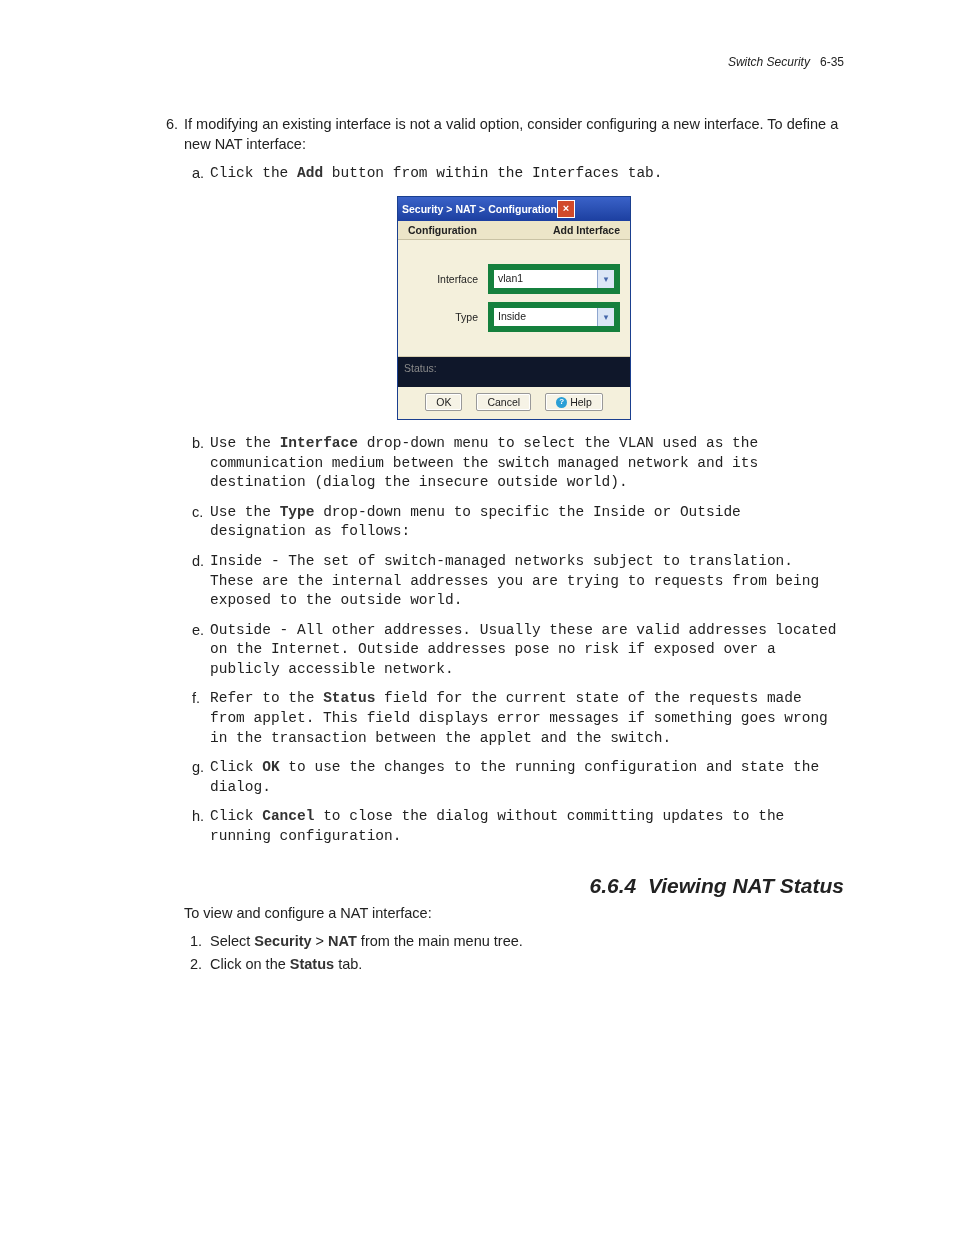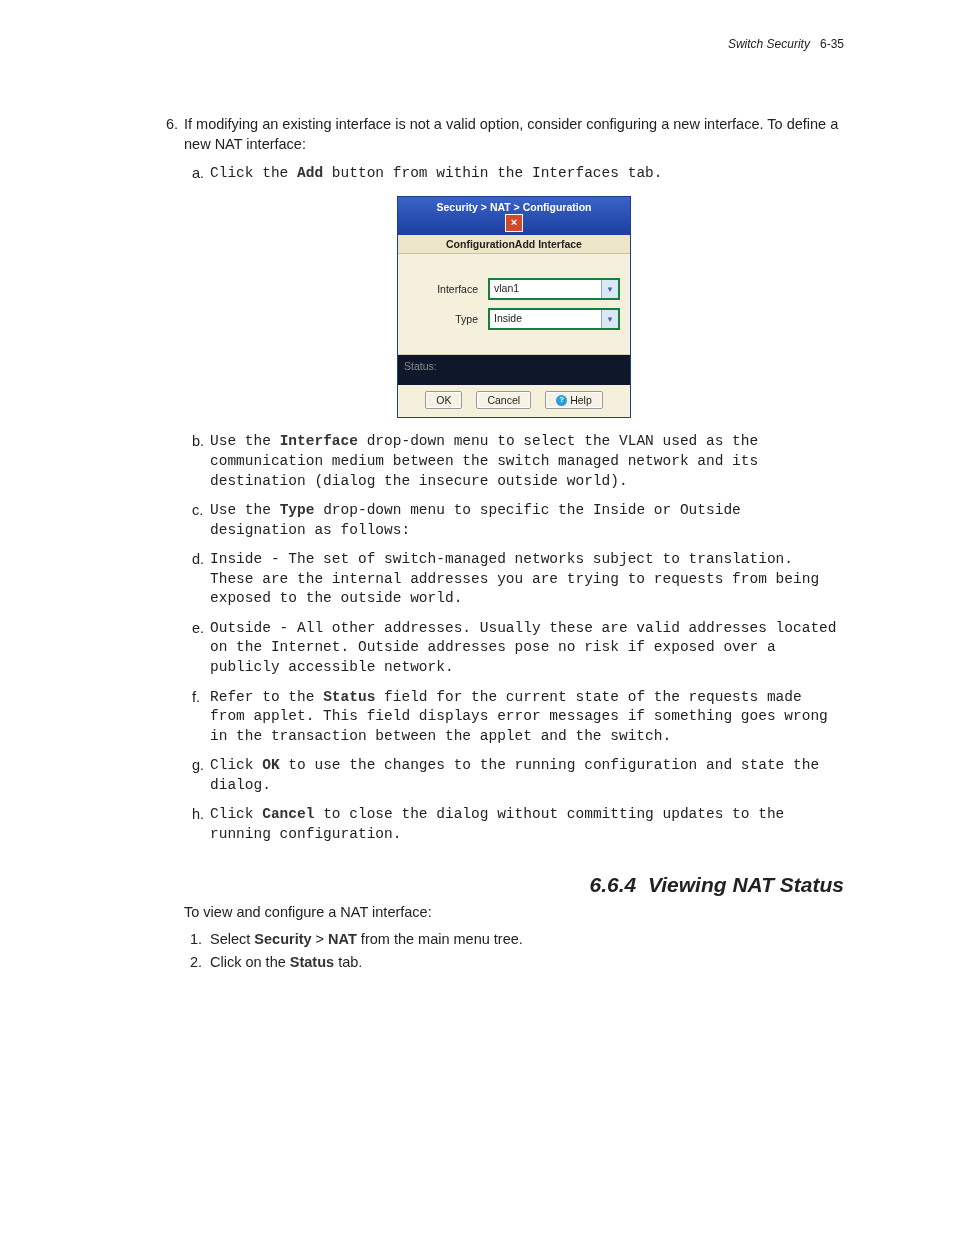--- a/index.html
+++ b/index.html
@@ -6,21 +6,21 @@
   .page{
     width:954px;
     min-height:1235px;
     margin:0 auto;
     position:relative;
     font-family:Arial,Helvetica,sans-serif;
     color:#222;
   }
   .header{
     position:absolute;
-    top:37px;
+    top:55px;
     right:110px;
     font-size:12px;
   }
   .header .ital{font-style:italic;}
   .content{
     padding:115px 110px 0 118px;
   }
   .step6{
     margin-left:66px;
     font-size:14.5px;
@@ -60,55 +60,54 @@
     font-size:10.5px;
   }
   .dlg-title{
     background:linear-gradient(#3a62c8,#1c3fa0);
     color:#fff;
     font-weight:bold;
     padding:3px 4px;
     display:flex;
     justify-content:flex-start;
     align-items:center;
-    flex-direction:column;
   }
   .dlg-close{
     width:16px;height:16px;
     background:#d14a2a;
     border:1px solid #fff;
     display:flex;align-items:center;justify-content:center;
     color:#fff;font-weight:bold;font-size:11px;
     line-height:1;
   }
   .dlg-subhdr{
-    display:flex;justify-content:center;
+    display:flex;justify-content:space-between;
     background:#ece5c8;
-    padding:2px 4px;
+    padding:2px 10px;
     font-weight:bold;
     border-bottom:1px solid #c9c2a4;
     font-size:10.5px;
   }
   .dlg-body{
     padding:16px 10px 16px 10px;
     background:#f4f0dc;
   }
   .dlg-row{
     display:flex;align-items:center;
     margin:8px 0;
   }
   .dlg-label{
     width:70px;text-align:right;
     font-size:10.5px;color:#222;
     padding-right:10px;
   }
   .dlg-input{
     flex:1;
     display:flex;
-    border:2px solid #15803d;
+    border:6px solid #15803d;
     background:#fff;
     height:18px;
   }
   .dlg-input-text{
     flex:1;padding:1px 4px;font-size:10.5px;
   }
   .dlg-drop{
     width:16px;
     background:#dbe6f6;
     border-left:1px solid #8ea6cf;

